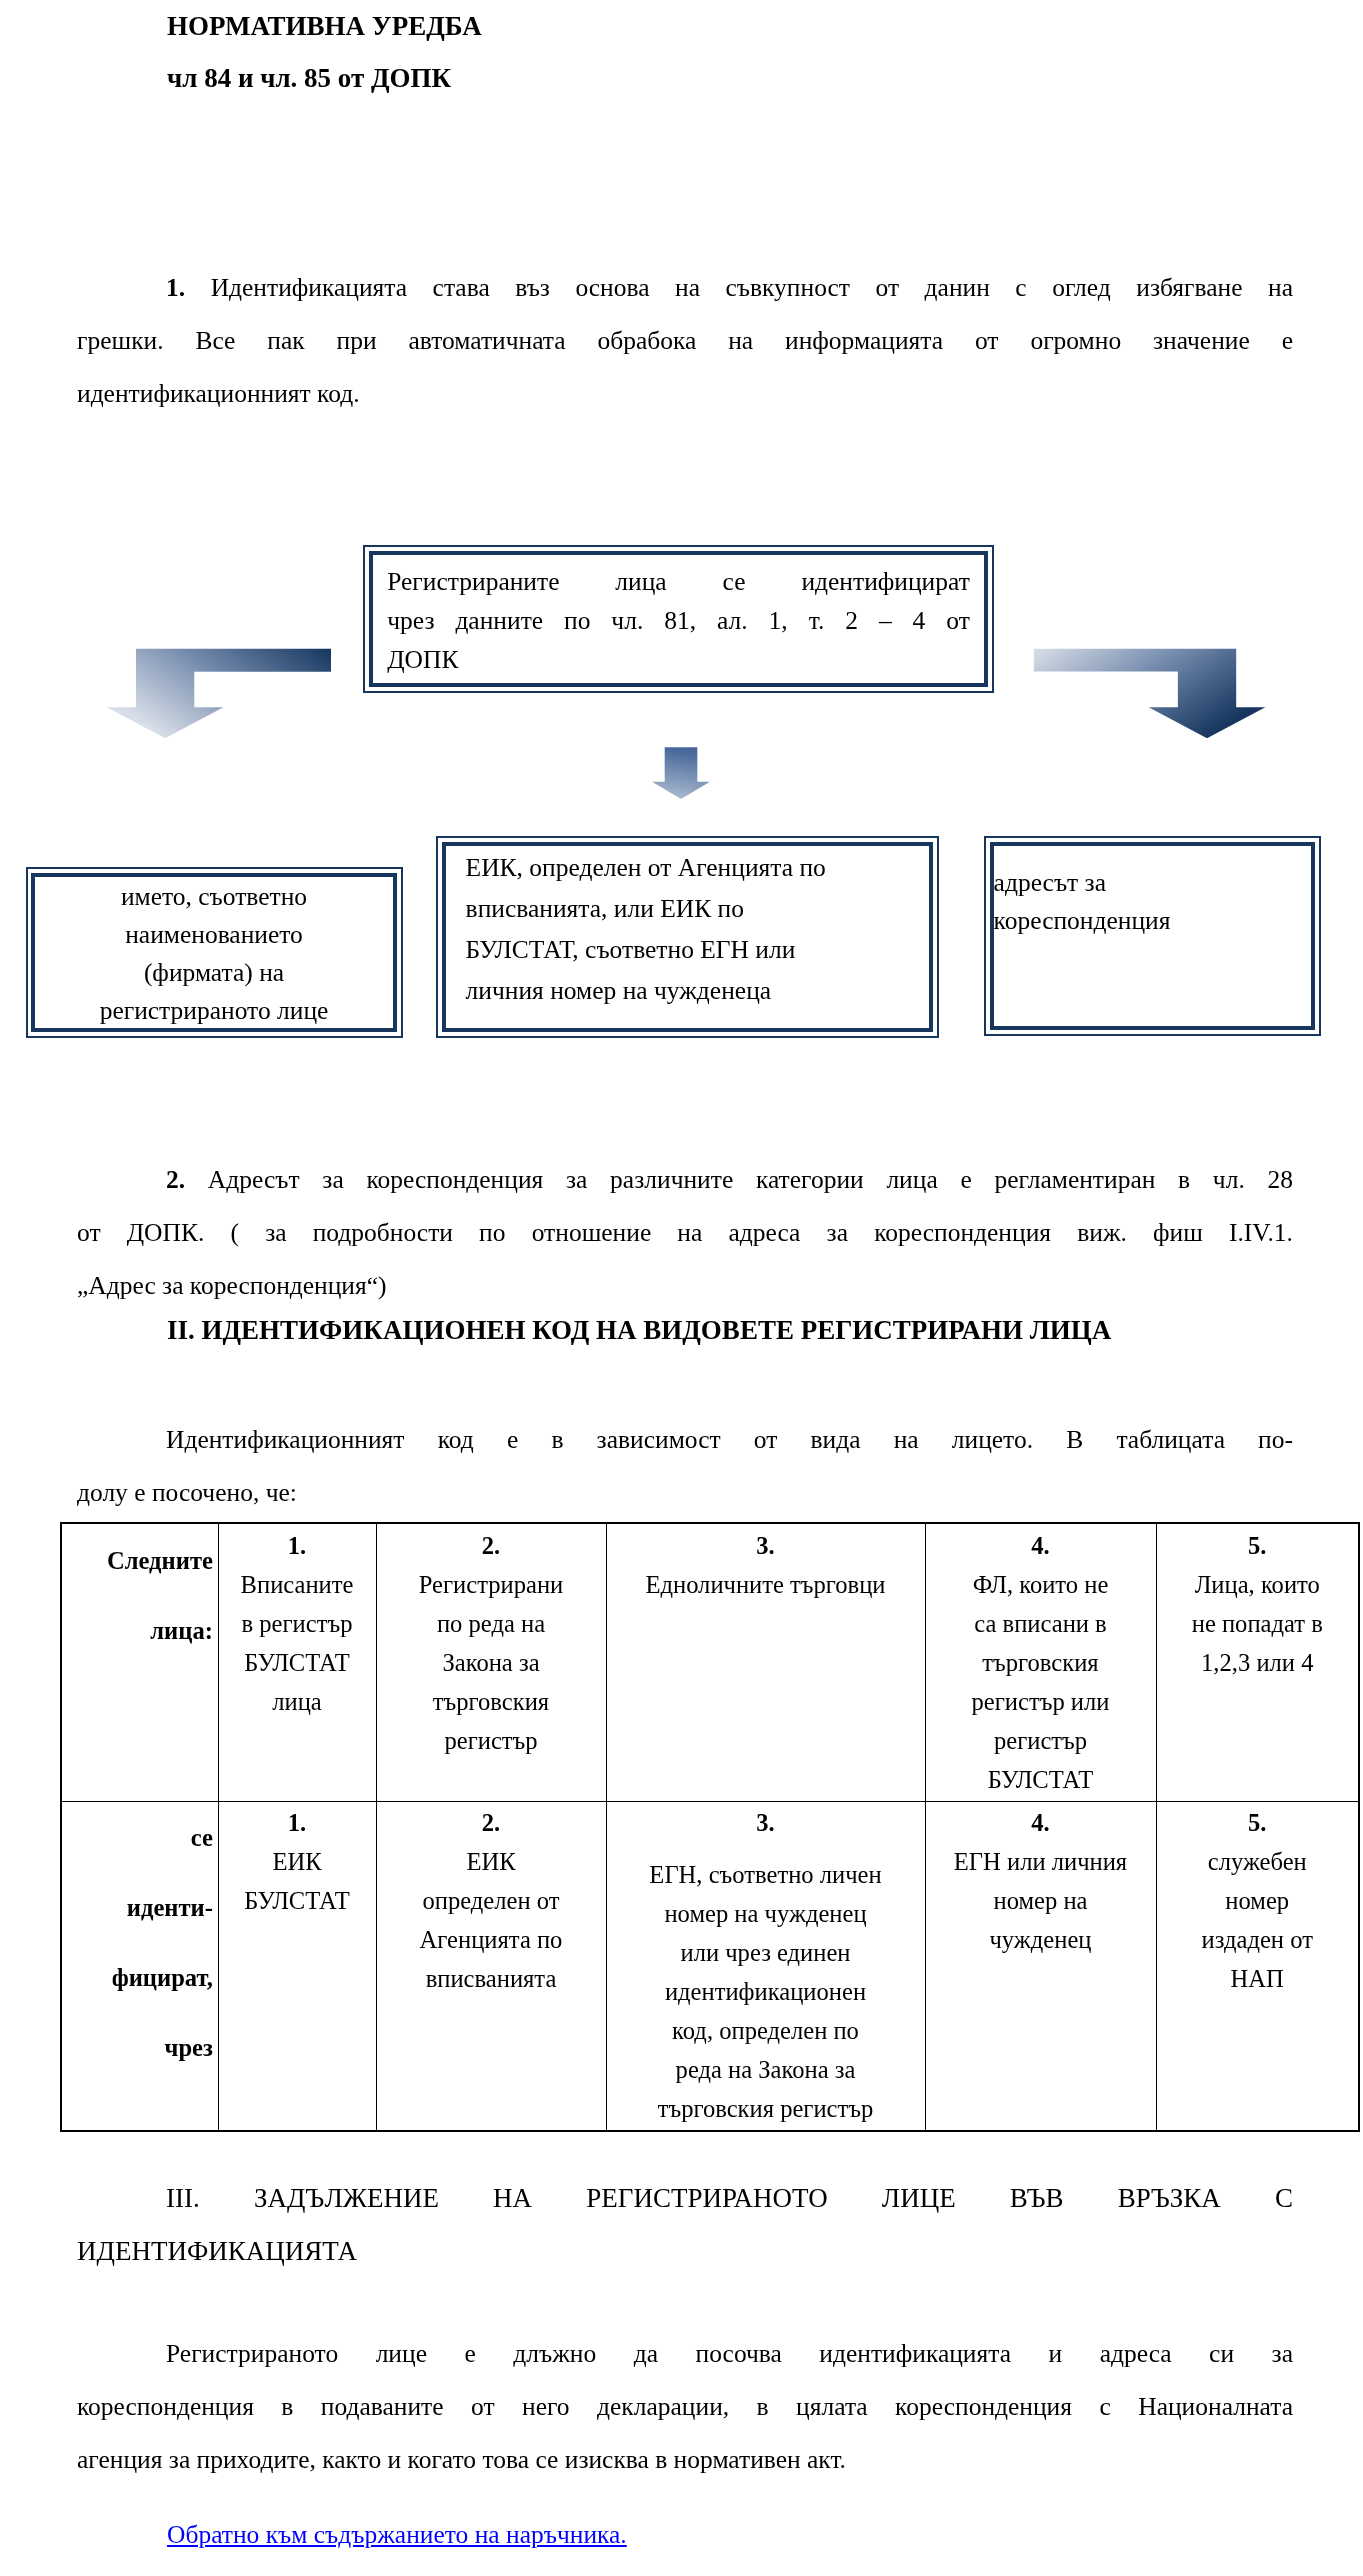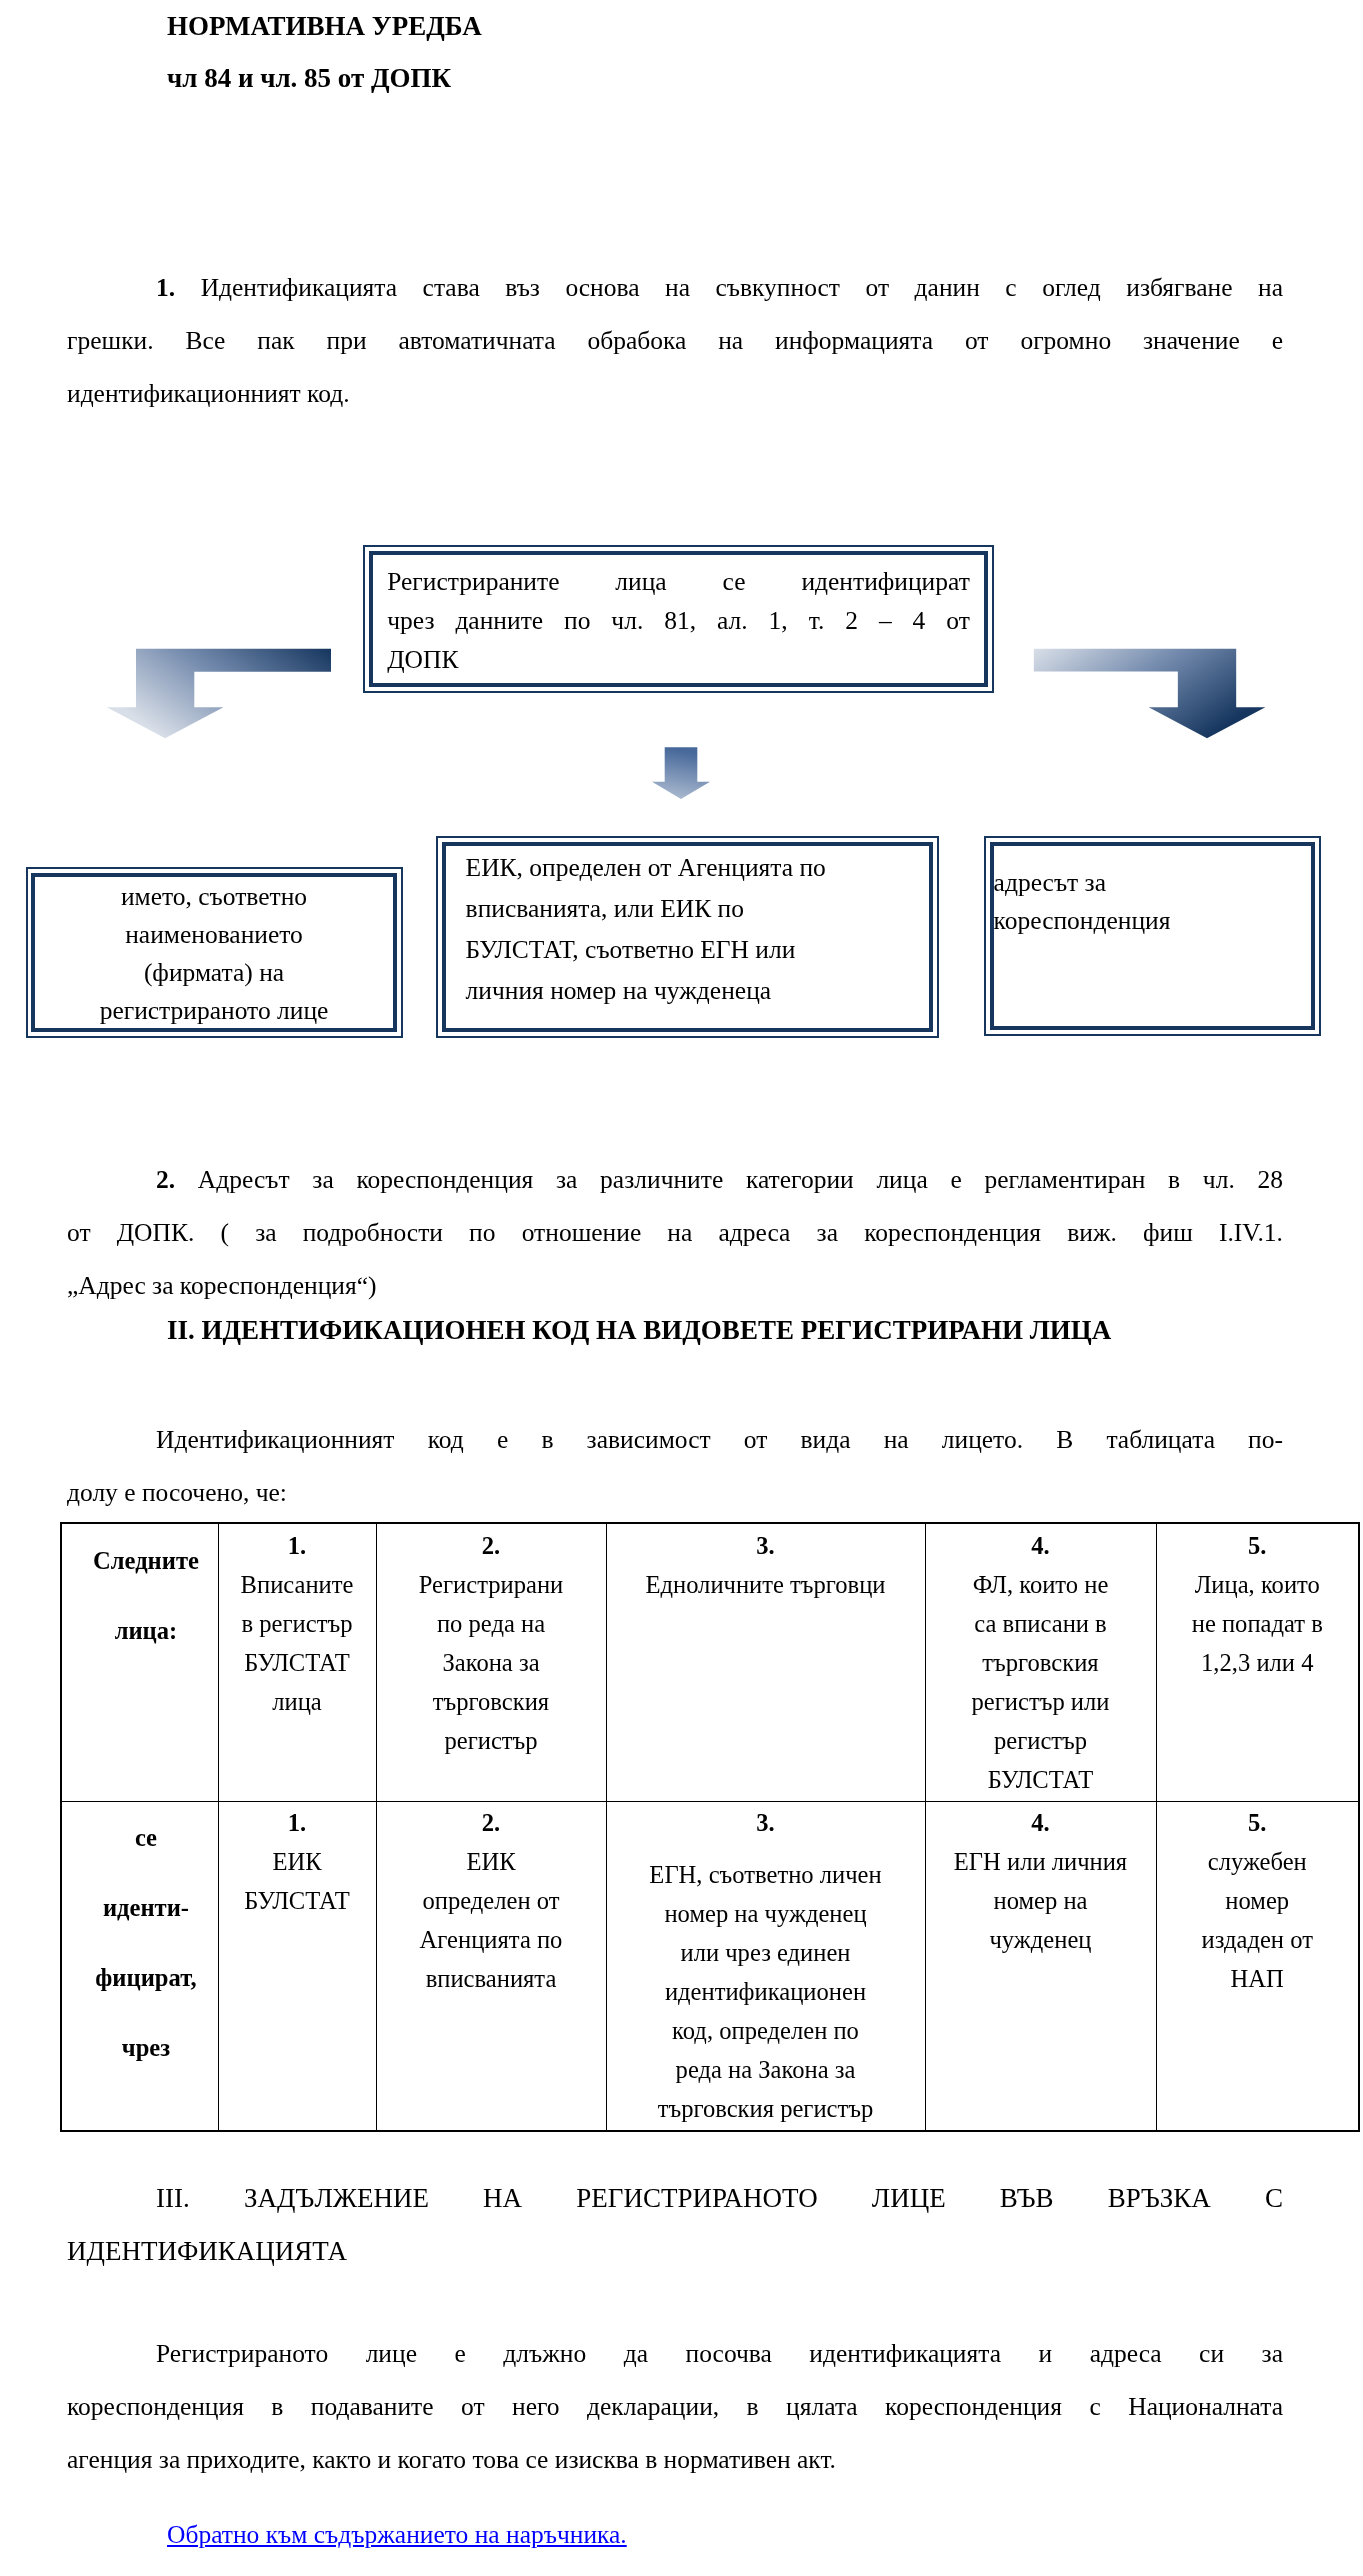--- a/index.html
+++ b/index.html
@@ -5,21 +5,21 @@
   html,body { margin:0; padding:0; background:#fff; }
   .page {
     position:relative; width:1363px; height:2576px; background:#ffffff;
     font-family:"Liberation Serif","DejaVu Serif",serif; color:#000; overflow:hidden;
   }
   .h { position:absolute; left:167px; font-size:27px; font-weight:bold; white-space:nowrap; }
   #title1 { top:11px; }
   #title2 { top:63px; }
   #h1 { top:188px; }
   #h2 { top:1315px; }
-  .para { position:absolute; left:67px; width:1216px; font-size:25.5px; line-height:53px; }
+  .para { position:absolute; left:77px; width:1216px; font-size:25.5px; line-height:53px; }
   .pline { text-align:justify; text-align-last:justify; }
   .pline-last { text-align-last:left; }
   .indent-first .pline:first-child { text-indent:89px; }
   .bold { font-weight:normal; }
   #para1 { top:261px; }
   #para2 { top:1153px; }
   #intro { top:1413px; }
   #h3 { top:2172px; font-size:27px; }
   #para3 { top:2327px; }
   #backlink { position:absolute; left:167px; top:2520px; font-size:25.5px; color:#0000FF;
@@ -40,21 +40,21 @@
   #arrowL { left:105px; top:647px; }
   #arrowR { left:1032px; top:647px; }
   #arrowS { left:652px; top:747px; }
   
   #idtable { position:absolute; left:60px; top:1522px; width:1297px;
              border-collapse:collapse; table-layout:fixed; border:2.7px solid #000; }
   #idtable td { border:1.8px solid #000; vertical-align:top; font-size:24.6px; line-height:39px;
                 text-align:center; white-space:pre-line; padding:1.8px 4.6px; box-sizing:border-box; }
   #idtable tr:nth-child(1) td { height:228px; }
   #idtable tr:nth-child(2) td { height:323px; }
-  #idtable td.cell-label { text-align:center; font-weight:bold; line-height:70px; padding-left:17px; }
+  #idtable td.cell-label { text-align:right; font-weight:bold; line-height:70px; padding-left:17px; }
   .cell-num { font-weight:bold; }
   .cell-gap { margin-top:12.8px; }
 </style>
 </head>
 <body>
 
 <div class="page">
 
   <div id="title1" class="h">НОРМАТИВНА УРЕДБА</div>
   <div id="title2" class="h">чл 84 и чл. 85 от ДОПК</div>

